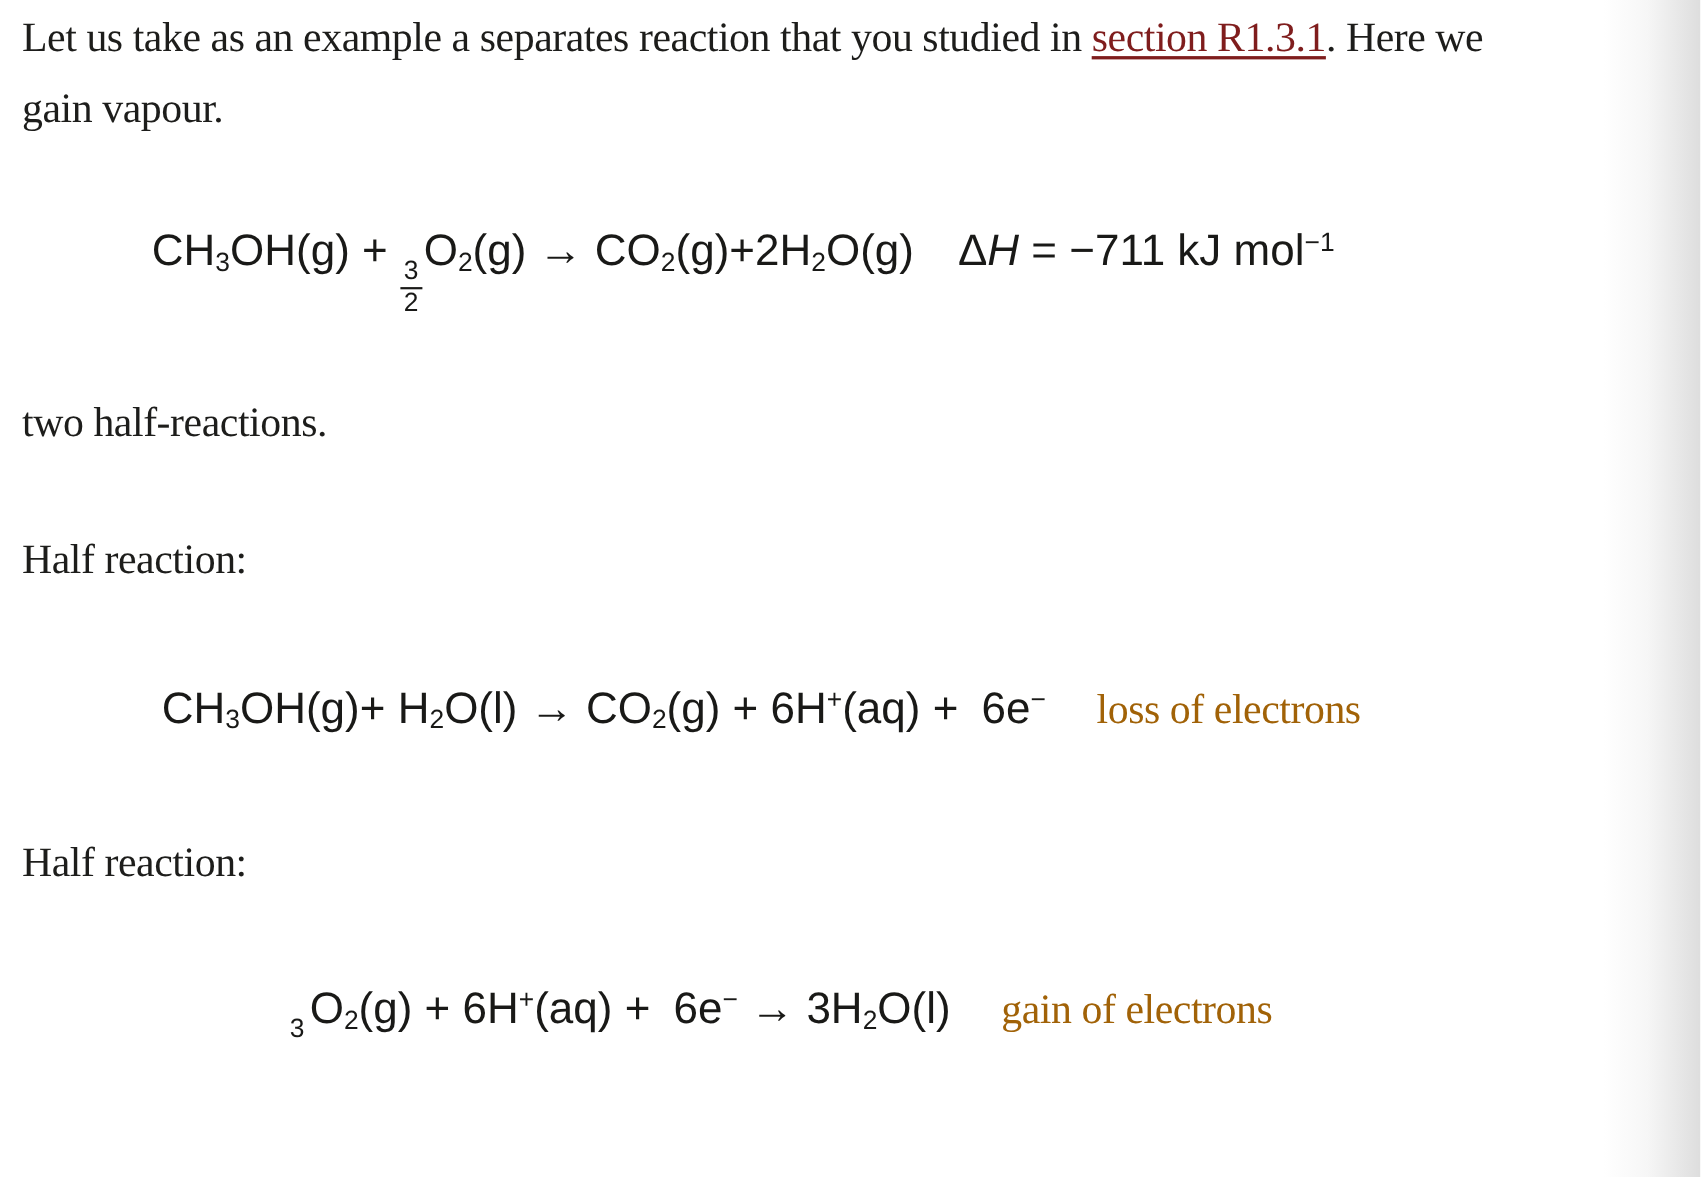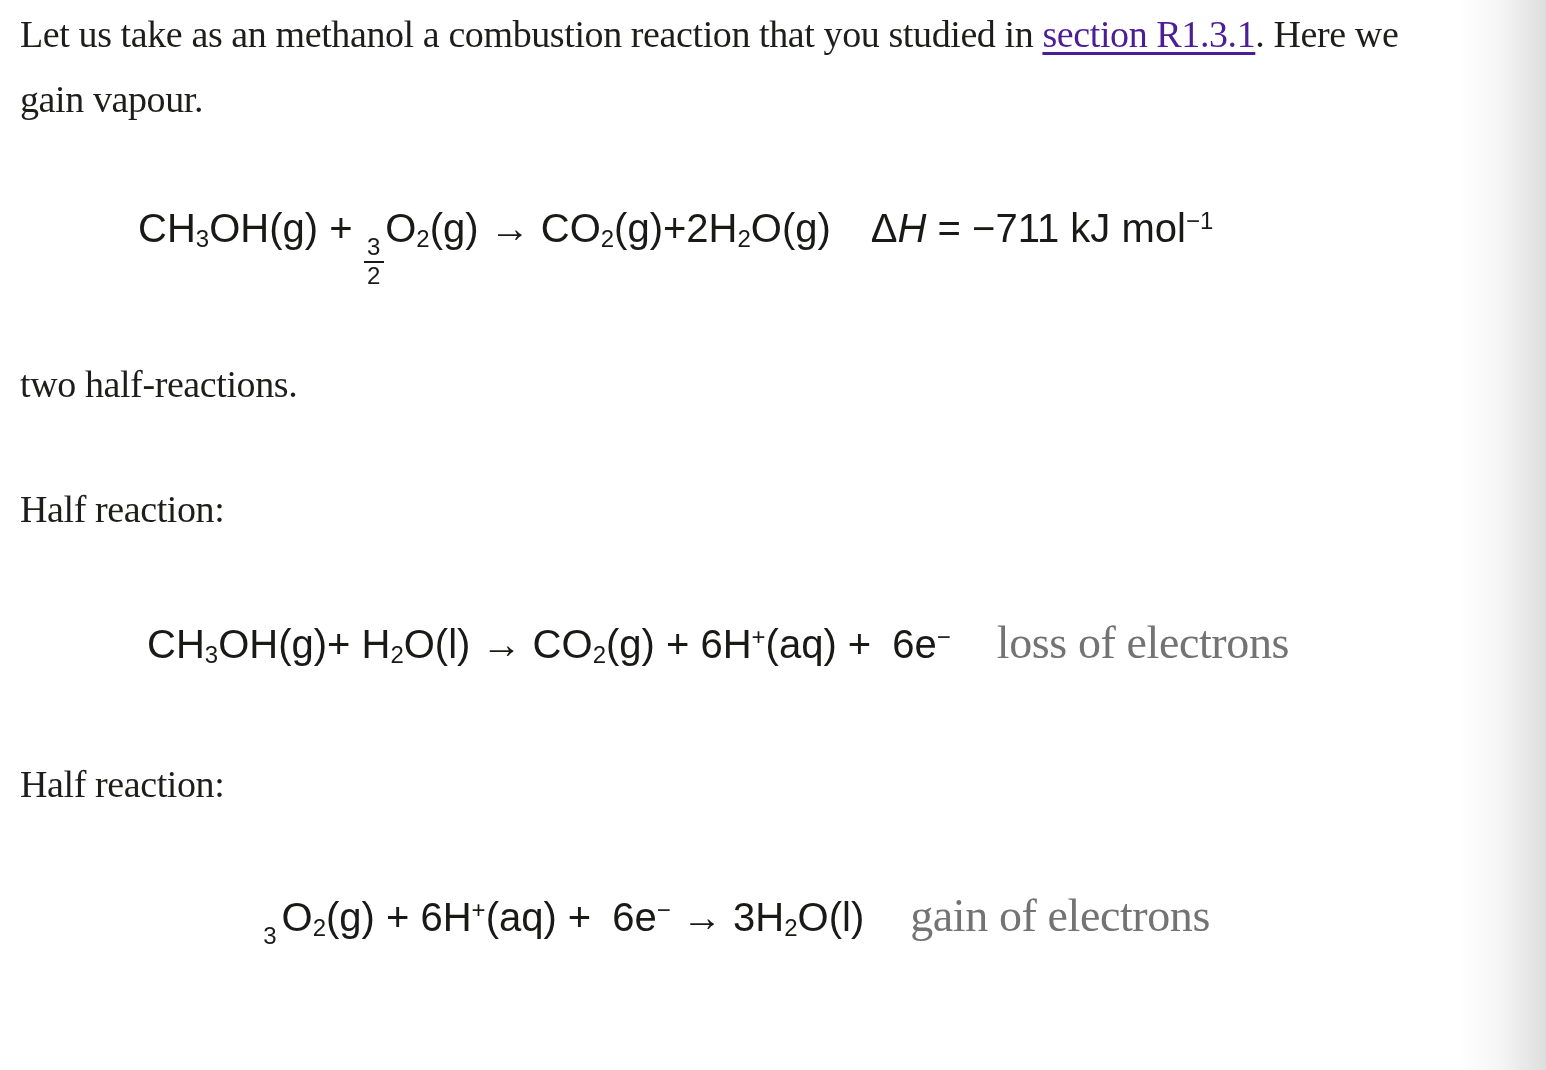--- a/index.html
+++ b/index.html
@@ -25,21 +25,21 @@
     font-size: 38px;
     line-height: 64.5px;
     letter-spacing: -0.4px;
     color: #1d1d1b;
   }
   .tline {
     display: block;
     white-space: nowrap;
   }
   a.doc-link {
-    color: #4c1d95;
+    color: #7f1d1d;
     text-decoration: underline;
     text-decoration-thickness: 2.5px;
     text-underline-offset: 5px;
     cursor: pointer;
   }
   .equation {
     white-space: nowrap;
     font-size: 40px;
     line-height: 72px;
     letter-spacing: 0;
@@ -67,24 +67,24 @@
     flex-direction: column;
     align-items: center;
     vertical-align: -0.55em;
     font-size: 0.6em;
     line-height: 1.12;
     margin-right: 0.06em;
   }
   .mfrac .num { padding: 0 0.14em; }
   .mfrac .den { border-top: 2px solid currentColor; padding: 0 0.14em; }
   .annotation {
-    font-size: 46px;
+    font-size: 38px;
     letter-spacing: -0.4px;
     margin-left: 46px;
-    color: #737373;
+    color: #a16207;
   }
   .edge-shade {
     position: absolute;
     top: 0;
     right: 0;
     width: 88px;
     height: 100%;
     pointer-events: none;
     background: linear-gradient(to right,
       rgba(220,220,220,0) 0%,
@@ -92,21 +92,21 @@
       rgba(210,210,210,0.75) 100%);
   }
 </style>
 </head>
 <body>
 
 <div class="page">
   <div class="content">
 
     <p class="body-text">
-      <span class="tline"><span>Let us take as an methanol a combustion reaction that you studied in </span><a href="#" class="doc-link">section R1.3.1</a><span>. Here we</span></span>
+      <span class="tline"><span>Let us take as an example a separates reaction that you studied in </span><a href="#" class="doc-link">section R1.3.1</a><span>. Here we</span></span>
       <span class="tline">gain vapour.</span>
     </p>
 
     <div class="equation eq-1">
       <span class="math">CH<span class="msub">3</span>OH(g) + <span class="mfrac">
             <span class="num">3</span>
             <span class="den">2</span>
           </span>O<span class="msub">2</span>(g) → CO<span class="msub">2</span>(g)+2H<span class="msub">2</span>O(g)<span class="msp" style="width: 1em;"></span>Δ<span class="mit">H</span> = −711 kJ mol<span class="msup">−1</span></span>
     </div>
 

